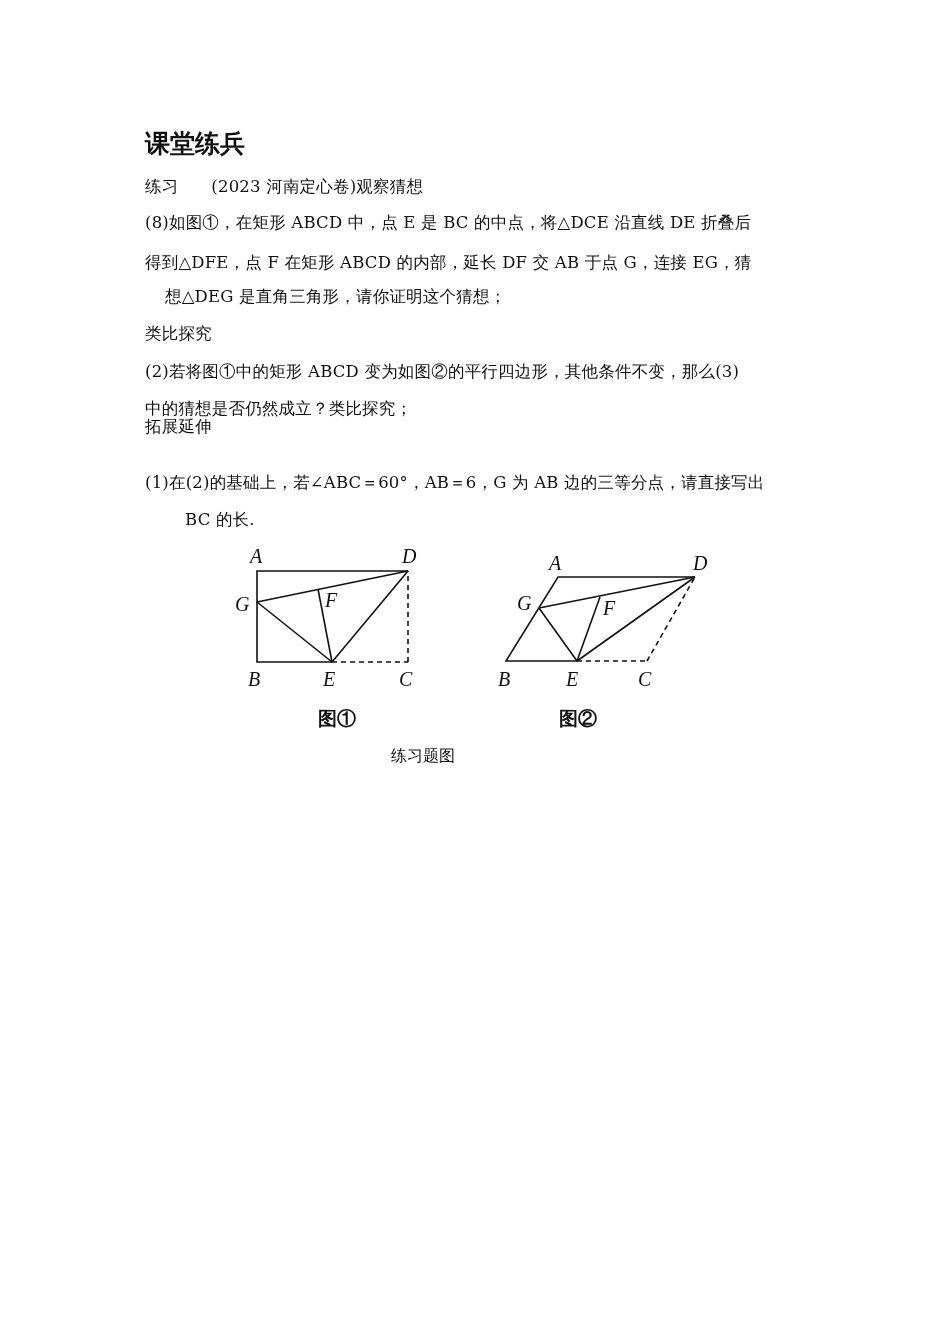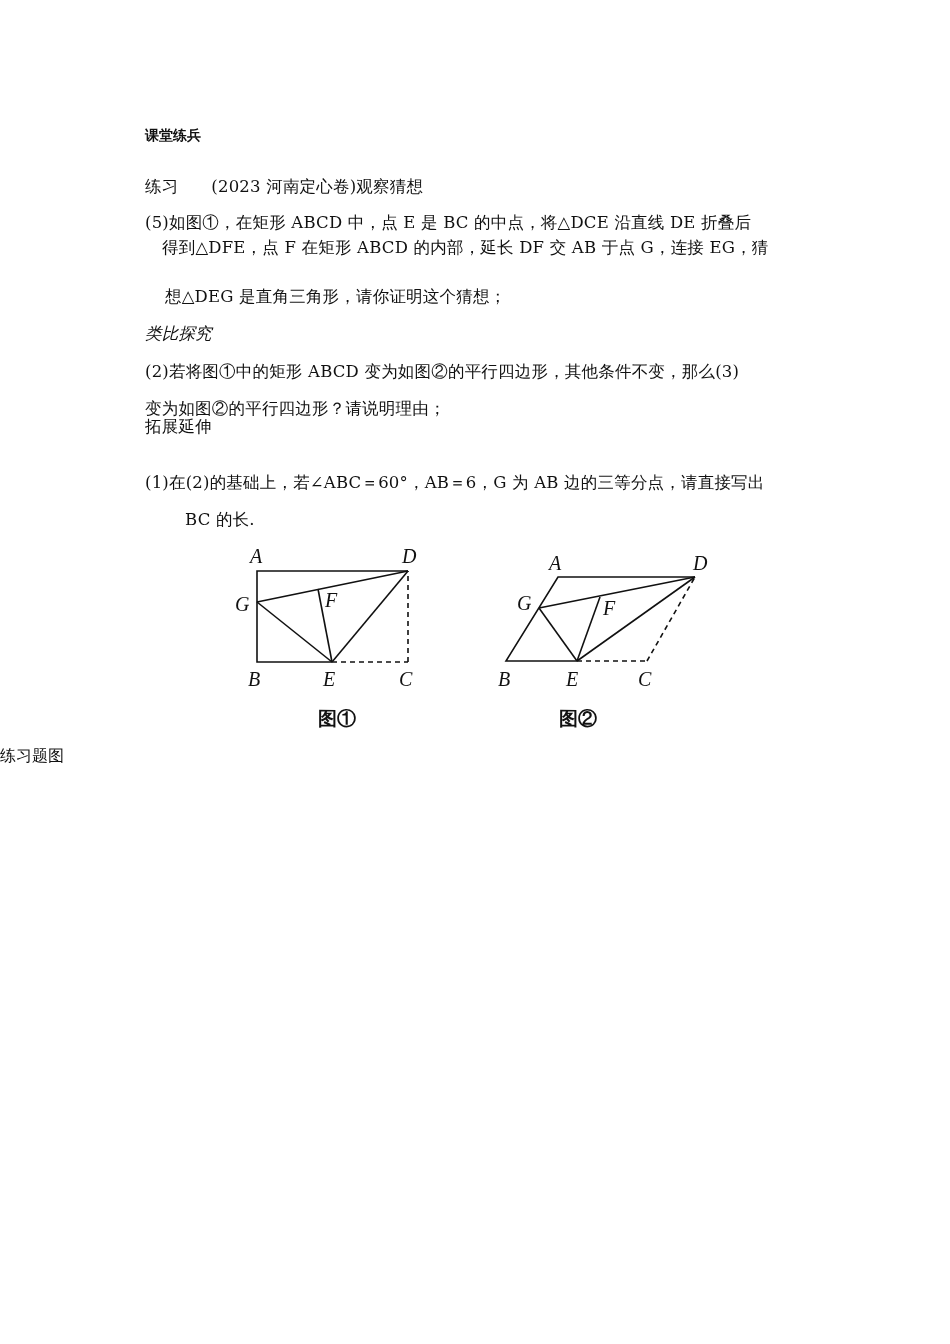--- a/index.html
+++ b/index.html
@@ -1,40 +1,40 @@
 <!DOCTYPE html>
 <html><head>
 <meta charset="utf-8">
 <style>
   html, body { margin:0; padding:0; background:#ffffff; }
   body { width:950px; height:1344px; position:relative; font-family:"DejaVu Serif","Liberation Serif",serif; color:#111; }
-  .heading { position:absolute; left:145px; top:127px; font-size:14px; font-weight:bold; font-family:Liberation Mono, monospace; }
+  .heading { position:absolute; left:145px; top:127px; font-size:25px; font-weight:bold; font-family:Liberation Mono, monospace; }
   .line { position:absolute; left:145px; font-size:16.5px; white-space:nowrap; letter-spacing:0.2px; }
   .figs { position:absolute; left:0; top:0; }
-  .caption { position:absolute; top:746px; left:0; width:846px; font-size:16px; }
+  .caption { position:absolute; top:746px; left:0; width:846px; text-align:center; font-size:16px; }
 </style>
 </head>
 <body>
 
 <div class="heading">课堂练兵</div>
 
 <div class="line" style="top:176px;">
   <span>练习</span>
   <span style="display:inline-block;width:22px;"></span>
   <span>(2023 河南定心卷)观察猜想</span>
 </div>
 
-<div class="line" style="top:212px;">(5)如图①，在矩形 ABCD 中，点 E 是 BC 的中点，将△DCE 沿直线 DE 折叠后</div>
-<div class="line" style="top:237px;margin-left:17px;">得到△DFE，点 F 在矩形 ABCD 的内部，延长 DF 交 AB 于点 G，连接 EG，猜</div>
+<div class="line" style="top:212px;">(8)如图①，在矩形 ABCD 中，点 E 是 BC 的中点，将△DCE 沿直线 DE 折叠后</div>
+<div class="line" style="top:252px;">得到△DFE，点 F 在矩形 ABCD 的内部，延长 DF 交 AB 于点 G，连接 EG，猜</div>
 <div class="line" style="top:286px;margin-left:20px;">想△DEG 是直角三角形，请你证明这个猜想；</div>
 
-<div class="line" style="top:323px;font-style:italic;">类比探究</div>
+<div class="line" style="top:323px;">类比探究</div>
 
 <div class="line" style="top:361px;">(2)若将图①中的矩形 ABCD 变为如图②的平行四边形，其他条件不变，那么(3)</div>
-<div class="line" style="top:398px;">变为如图②的平行四边形？请说明理由；</div>
+<div class="line" style="top:398px;">中的猜想是否仍然成立？类比探究；</div>
 
 <div class="line" style="top:416px;">拓展延伸</div>
 
 <div class="line" style="top:472px;">(1)在(2)的基础上，若∠ABC＝60°，AB＝6，G 为 AB 边的三等分点，请直接写出</div>
 <div class="line" style="top:509px;margin-left:40px;">BC 的长.</div>
 
 <svg class="figs" width="950" height="800">
 
   <g stroke="#111" stroke-width="1.6" fill="none">
     <polyline points="408,662 408,571" stroke-dasharray="5,4"></polyline>

